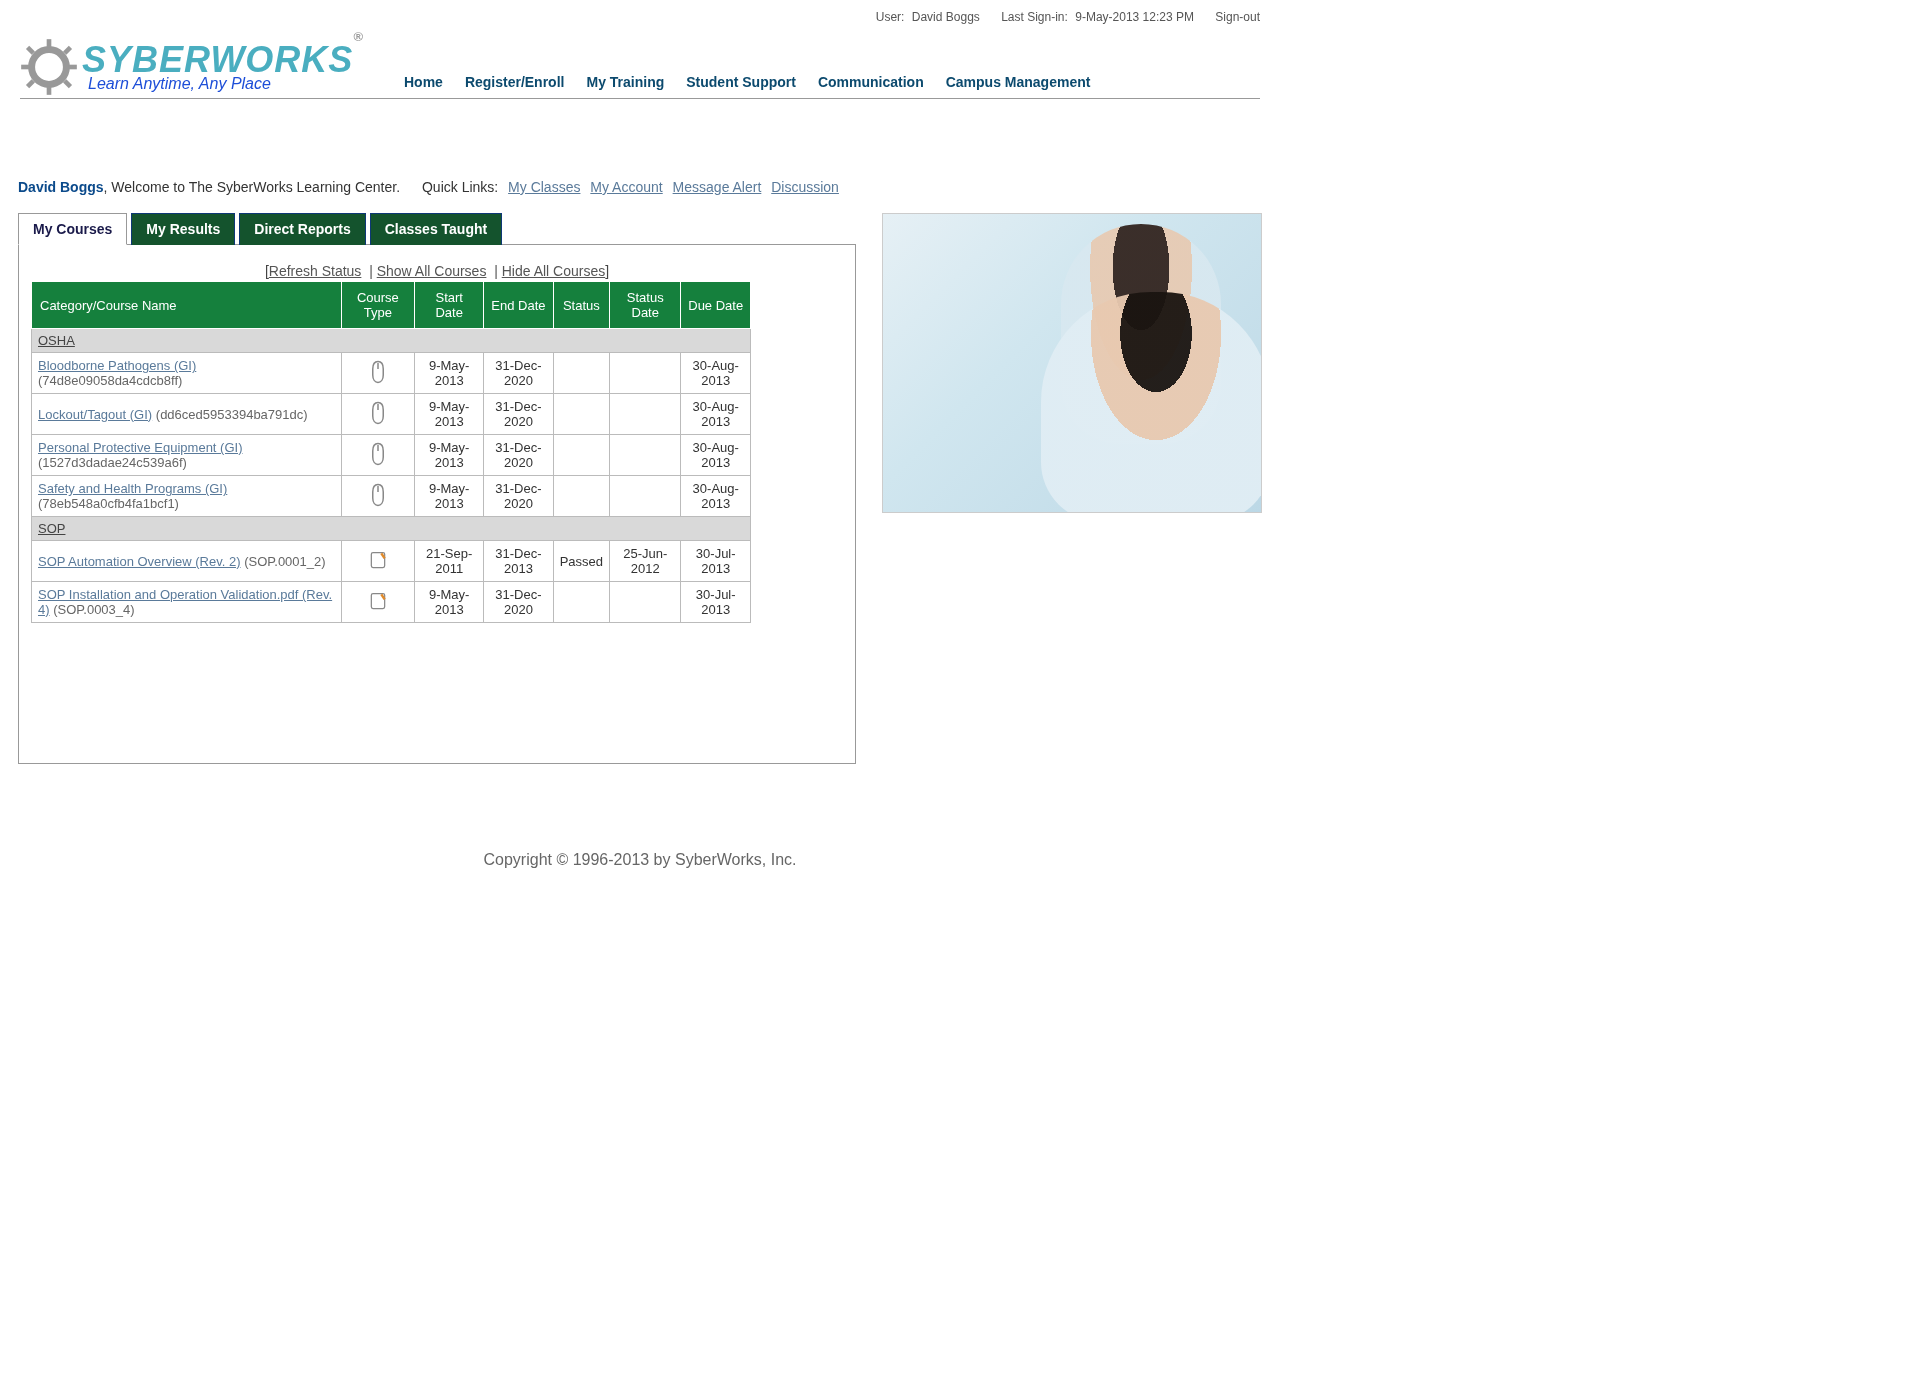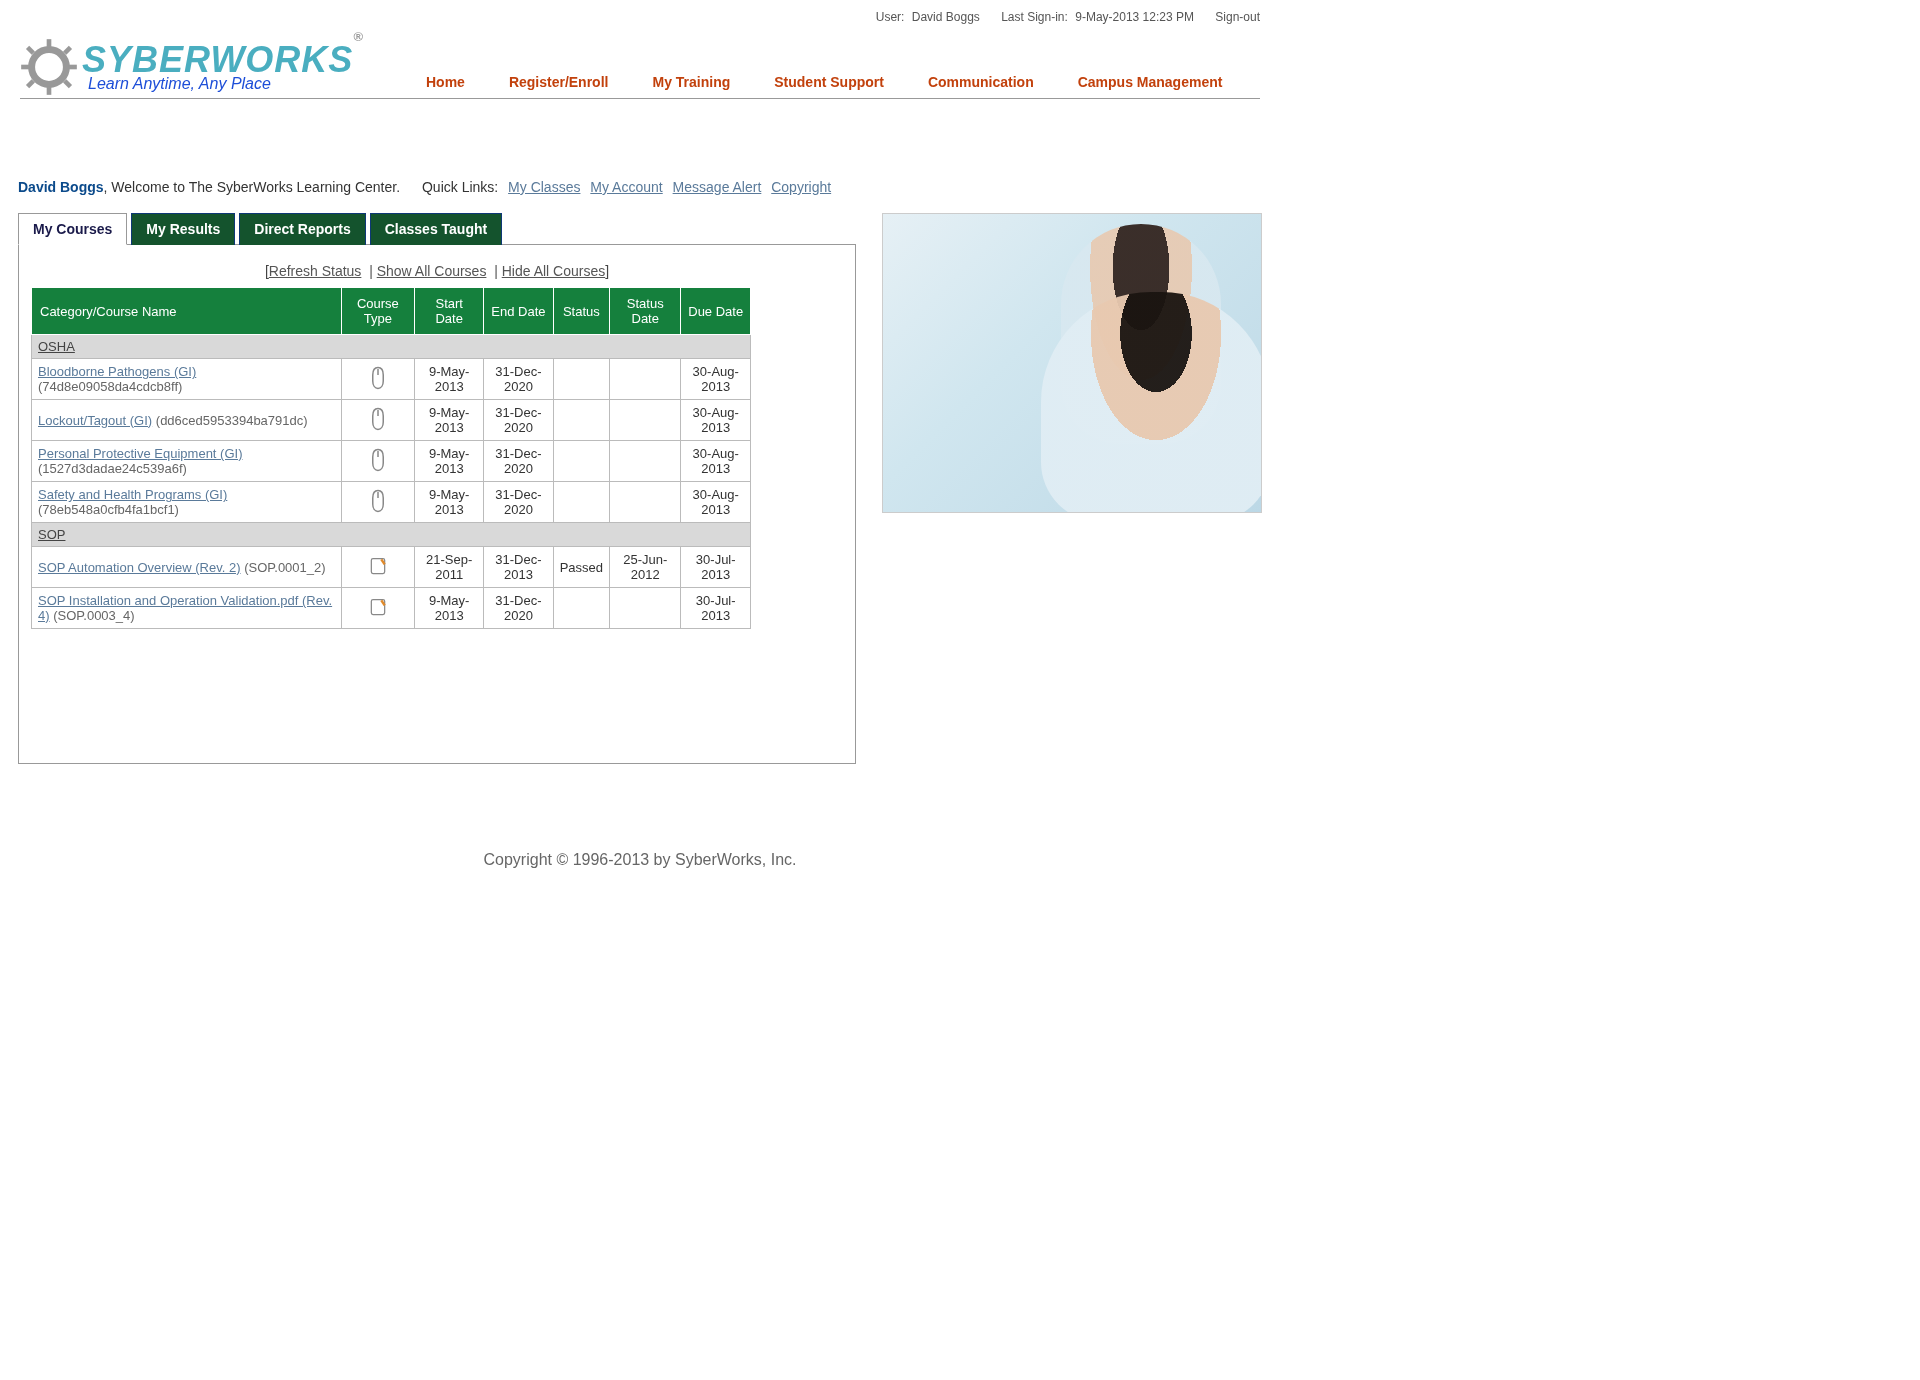--- a/index.html
+++ b/index.html
@@ -68,24 +68,23 @@
     display: flex;
     gap: 22px;
     justify-content: flex-start;
     align-items: flex-end;
     padding-left: 40px;
     padding-bottom: 6px;
   }
   .main-nav a {
     font-weight: bold;
     font-size: 14px;
-    color: #c2410c;
+    color: #0c4a6e;
     text-decoration: none;
     cursor: pointer;
-    margin-left: 22px;
   }
   .nav-divider {
     border-bottom: 1px solid #999;
     margin: 2px 10px 0 10px;
   }
   .welcome-row {
     padding: 80px 10px 18px 8px;
     font-size: 14px;
   }
   .welcome-row .username { color: #0b4a8b; font-weight: bold; }
@@ -125,21 +124,21 @@
     z-index: 2;
   }
   .tab-panel {
     border: 1px solid #999;
     margin-top: -1px;
     padding: 18px 12px 26px 12px;
     min-height: 520px;
   }
   .actions-row {
     text-align: center;
-    margin-bottom: 8px;
+    margin-bottom: 2px;
     font-size: 14px;
     color: #555;
   }
   .actions-row span.bracket { color:#444;}
   .actions-row a {
     color: #555;
     text-decoration: underline;
     cursor: pointer;
   }
   table.courses {
@@ -254,21 +253,21 @@
     </nav>
   </div>
   <div class="nav-divider"></div>
 
   <div class="welcome-row">
     <span class="username">David Boggs</span><span>, Welcome to The SyberWorks Learning Center.</span>
     <span class="quick-label">Quick Links:</span>
     <a>My Classes</a>
     <a>My Account</a>
     <a>Message Alert</a>
-    <a>Copyright</a>
+    <a>Discussion</a>
   </div>
 
   <div class="content-row">
     <div class="tabs-area">
       <div class="tab-bar">
         <div class="tab active">My Courses</div>
         <div class="tab">My Results</div>
         <div class="tab">Direct Reports</div>
         <div class="tab">Classes Taught</div>
       </div>

